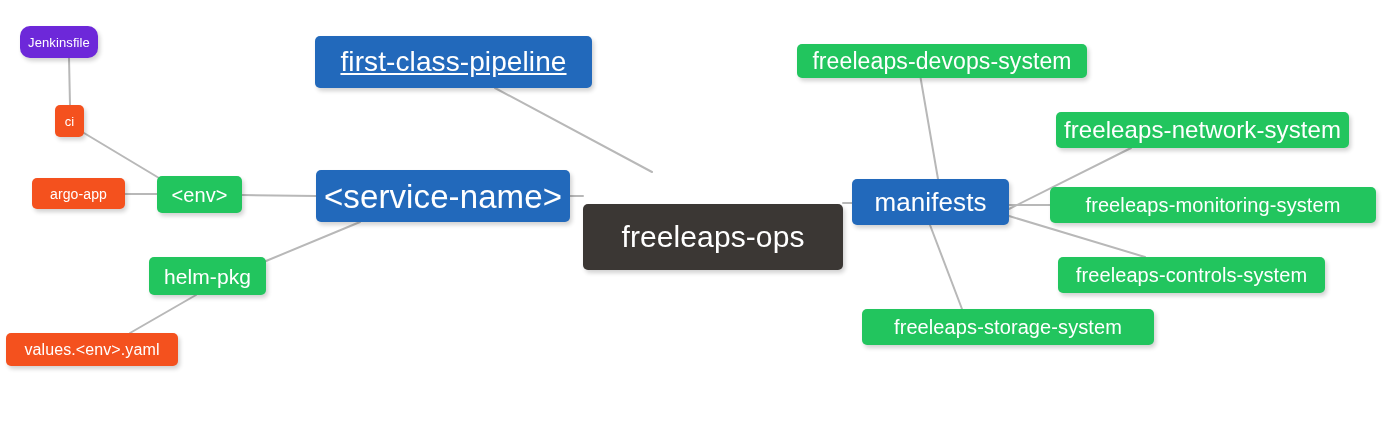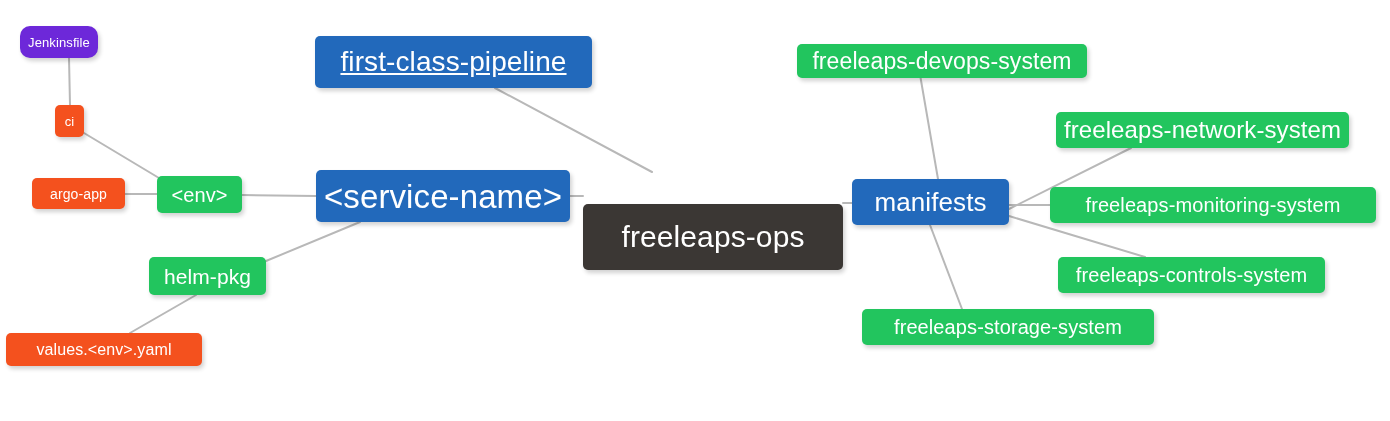--- a/index.html
+++ b/index.html
@@ -74,21 +74,21 @@
       </div>
       <div class="node" style="left: 32px; top: 178px; width: 93px; height: 31px; background: rgb(244, 81, 30); font-size: 14px;">
         <span class="node-label">argo-app</span>
       </div>
       <div class="node" style="left: 157px; top: 176px; width: 85px; height: 37px; background: rgb(34, 197, 94); font-size: 20px;">
         <span class="node-label">&lt;env&gt;</span>
       </div>
       <div class="node" style="left: 149px; top: 257px; width: 117px; height: 38px; background: rgb(34, 197, 94); font-size: 21px;">
         <span class="node-label">helm-pkg</span>
       </div>
-      <div class="node" style="left: 6px; top: 333px; width: 196px; height: 33px; background: rgb(244, 81, 30); font-size: 16px;">
+      <div class="node" style="left: 6px; top: 333px; width: 172px; height: 33px; background: rgb(244, 81, 30); font-size: 16px;">
         <span class="node-label">values.&lt;env&gt;.yaml</span>
       </div>
       <div class="node" style="left: 315px; top: 36px; width: 277px; height: 52px; background: rgb(34, 105, 187); font-size: 28px; text-decoration: underline;">
         <span class="node-label">first-class-pipeline</span>
       </div>
       <div class="node" style="left: 316px; top: 170px; width: 254px; height: 52px; background: rgb(34, 105, 187); font-size: 33px;">
         <span class="node-label">&lt;service-name&gt;</span>
       </div>
       <div class="node" style="left: 583px; top: 172px; width: 260px; height: 66px; background: rgb(59, 55, 52); font-size: 30px; margin-top: 32px;">
         <span class="node-label">freeleaps-ops</span>

